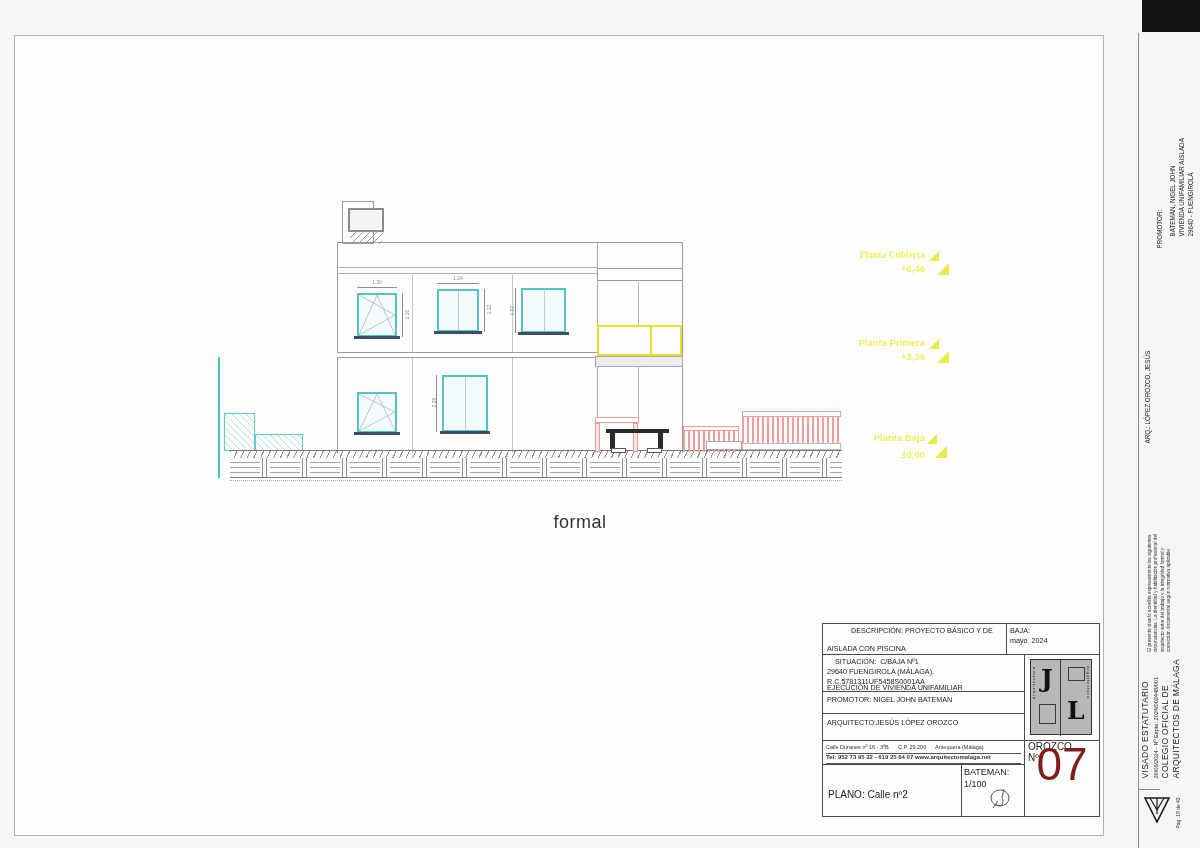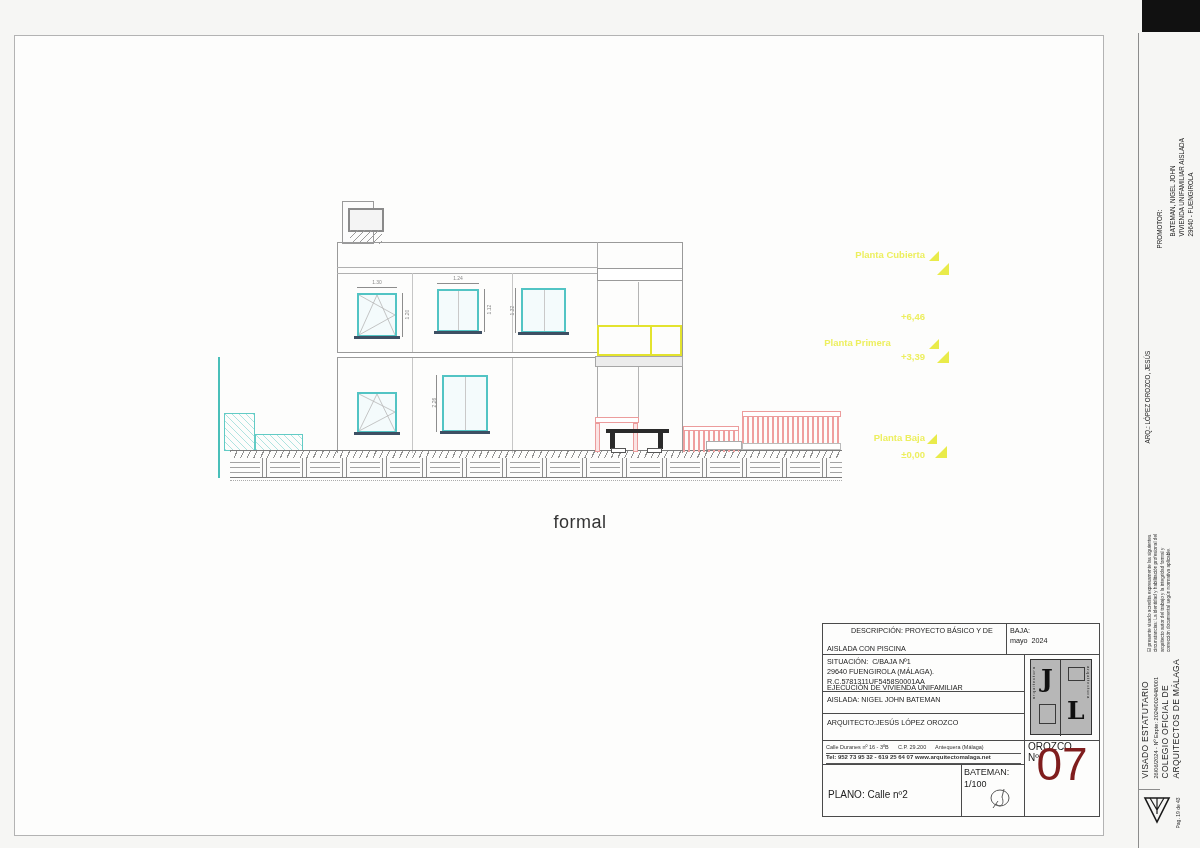--- a/index.html
+++ b/index.html
@@ -134,50 +134,50 @@
   <div class="a" style="left:658px;top:433px;width:5px;height:16px;background:#2a2a2a;"></div>
   <div class="a" style="left:611px;top:448px;width:13px;height:3px;border:1px solid #555;background:#fff;"></div>
   <div class="a" style="left:647px;top:448px;width:13px;height:3px;border:1px solid #555;background:#fff;"></div>
   <div class="a pinkbox" style="left:683px;top:426px;width:56px;height:5px;"></div>
   <div class="a pslats" style="left:683px;top:431px;width:56px;height:21px;"></div>
   <div class="a" style="left:706px;top:441px;width:36px;height:9px;border:1px solid #ababab;background:#fff;box-sizing:border-box;"></div>
   <div class="a pinkbox" style="left:742px;top:411px;width:99px;height:6px;"></div>
   <div class="a pslats" style="left:742px;top:417px;width:99px;height:26px;"></div>
   <div class="a" style="left:742px;top:443px;width:99px;height:7px;border:1px solid #bbb;background:#fff;box-sizing:border-box;"></div>
 
-  <div class="a level-name" style="left:790px;top:249px;width:135px;">Planta Cubierta</div>
-  <div class="a level-value" style="left:790px;top:263px;width:135px;margin-top:48px;">+6,46</div>
+  <div class="a level-name" style="left:790px;top:249px;width:135px;font-family:Liberation Serif, serif;">Planta Cubierta</div>
+  <div class="a level-value" style="left:790px;top:263px;width:135px;">+6,46</div>
   <div class="tri" style="left:929px;top:251px;width:10px;height:10px;clip-path:polygon(0 100%,100% 0,100% 100%);"></div>
   <div class="tri" style="left:937px;top:263px;width:12px;height:12px;clip-path:polygon(0 100%,100% 0,100% 100%);"></div>
 
-  <div class="a level-name" style="left:790px;top:337px;width:135px;text-align:center;">Planta Primera</div>
+  <div class="a level-name" style="left:790px;top:337px;width:135px;">Planta Primera</div>
   <div class="a level-value" style="left:790px;top:351px;width:135px;">+3,39</div>
   <div class="tri" style="left:929px;top:339px;width:10px;height:10px;clip-path:polygon(0 100%,100% 0,100% 100%);"></div>
   <div class="tri" style="left:937px;top:351px;width:12px;height:12px;clip-path:polygon(0 100%,100% 0,100% 100%);"></div>
 
   <div class="a level-name" style="left:790px;top:432px;width:135px;">Planta Baja</div>
   <div class="a level-value" style="left:790px;top:449px;width:135px;">±0,00</div>
   <div class="tri" style="left:927px;top:434px;width:10px;height:10px;clip-path:polygon(0 100%,100% 0,100% 100%);"></div>
   <div class="tri" style="left:935px;top:446px;width:12px;height:12px;clip-path:polygon(0 100%,100% 0,100% 100%);"></div>
 
   <div class="a alzado" style="left:505px;top:512px;width:150px;">formal</div>
 
   <div class="tblock">
     <div class="a" style="left:4px;top:2px;padding-left:24px;">DESCRIPCIÓN: PROYECTO BÁSICO Y DE</div>
     <div class="a" style="left:4px;top:11px;margin-top:48px;">EJECUCIÓN DE VIVIENDA UNIFAMILIAR</div>
     <div class="a" style="left:4px;top:20px;">AISLADA CON PISCINA</div>
     <div class="tb-line" style="left:183px;top:0;width:1px;height:30px;"></div>
     <div class="a" style="left:187px;top:2px;">BAJA:</div>
     <div class="a" style="left:187px;top:12px;white-space:pre;">mayo  2024</div>
     <div class="tb-line" style="left:0;top:30px;width:276px;height:1px;"></div>
-    <div class="a" style="left:4px;top:33px;white-space:pre;">SITUACIÓN:  C/BAJA Nº1</div>
+    <div class="a" style="left:12px;top:33px;white-space:pre;">SITUACIÓN:  C/BAJA Nº1</div>
     <div class="a" style="left:4px;top:43px;">29640 FUENGIROLA (MÁLAGA).</div>
     <div class="a" style="left:4px;top:53px;">R.C.5781311UF5458S0001AA</div>
     <div class="tb-line" style="left:0;top:67px;width:201px;height:1px;"></div>
-    <div class="a" style="left:4px;top:71px;">AISLADA: NIGEL JOHN BATEMAN</div>
+    <div class="a" style="left:4px;top:71px;">PROMOTOR: NIGEL JOHN BATEMAN</div>
     <div class="tb-line" style="left:0;top:89px;width:201px;height:1px;"></div>
     <div class="a" style="left:4px;top:94px;">ARQUITECTO:JESÚS LÓPEZ OROZCO</div>
     <div class="tb-line" style="left:201px;top:30px;width:1px;height:86px;"></div>
 
     <div class="logo" style="left:207px;top:35px;width:62px;height:76px;">
       <div class="a" style="left:29px;top:0;width:1px;height:76px;background:#3a3a3a;"></div>
       <div class="ltr" style="left:10px;top:6px;">J</div>
       <div class="ltr" style="left:36px;top:38px;">L</div>
       <div class="stepr" style="left:37px;top:7px;width:15px;height:12px;"></div>
       <div class="stepr" style="left:8px;top:44px;width:15px;height:18px;"></div>

